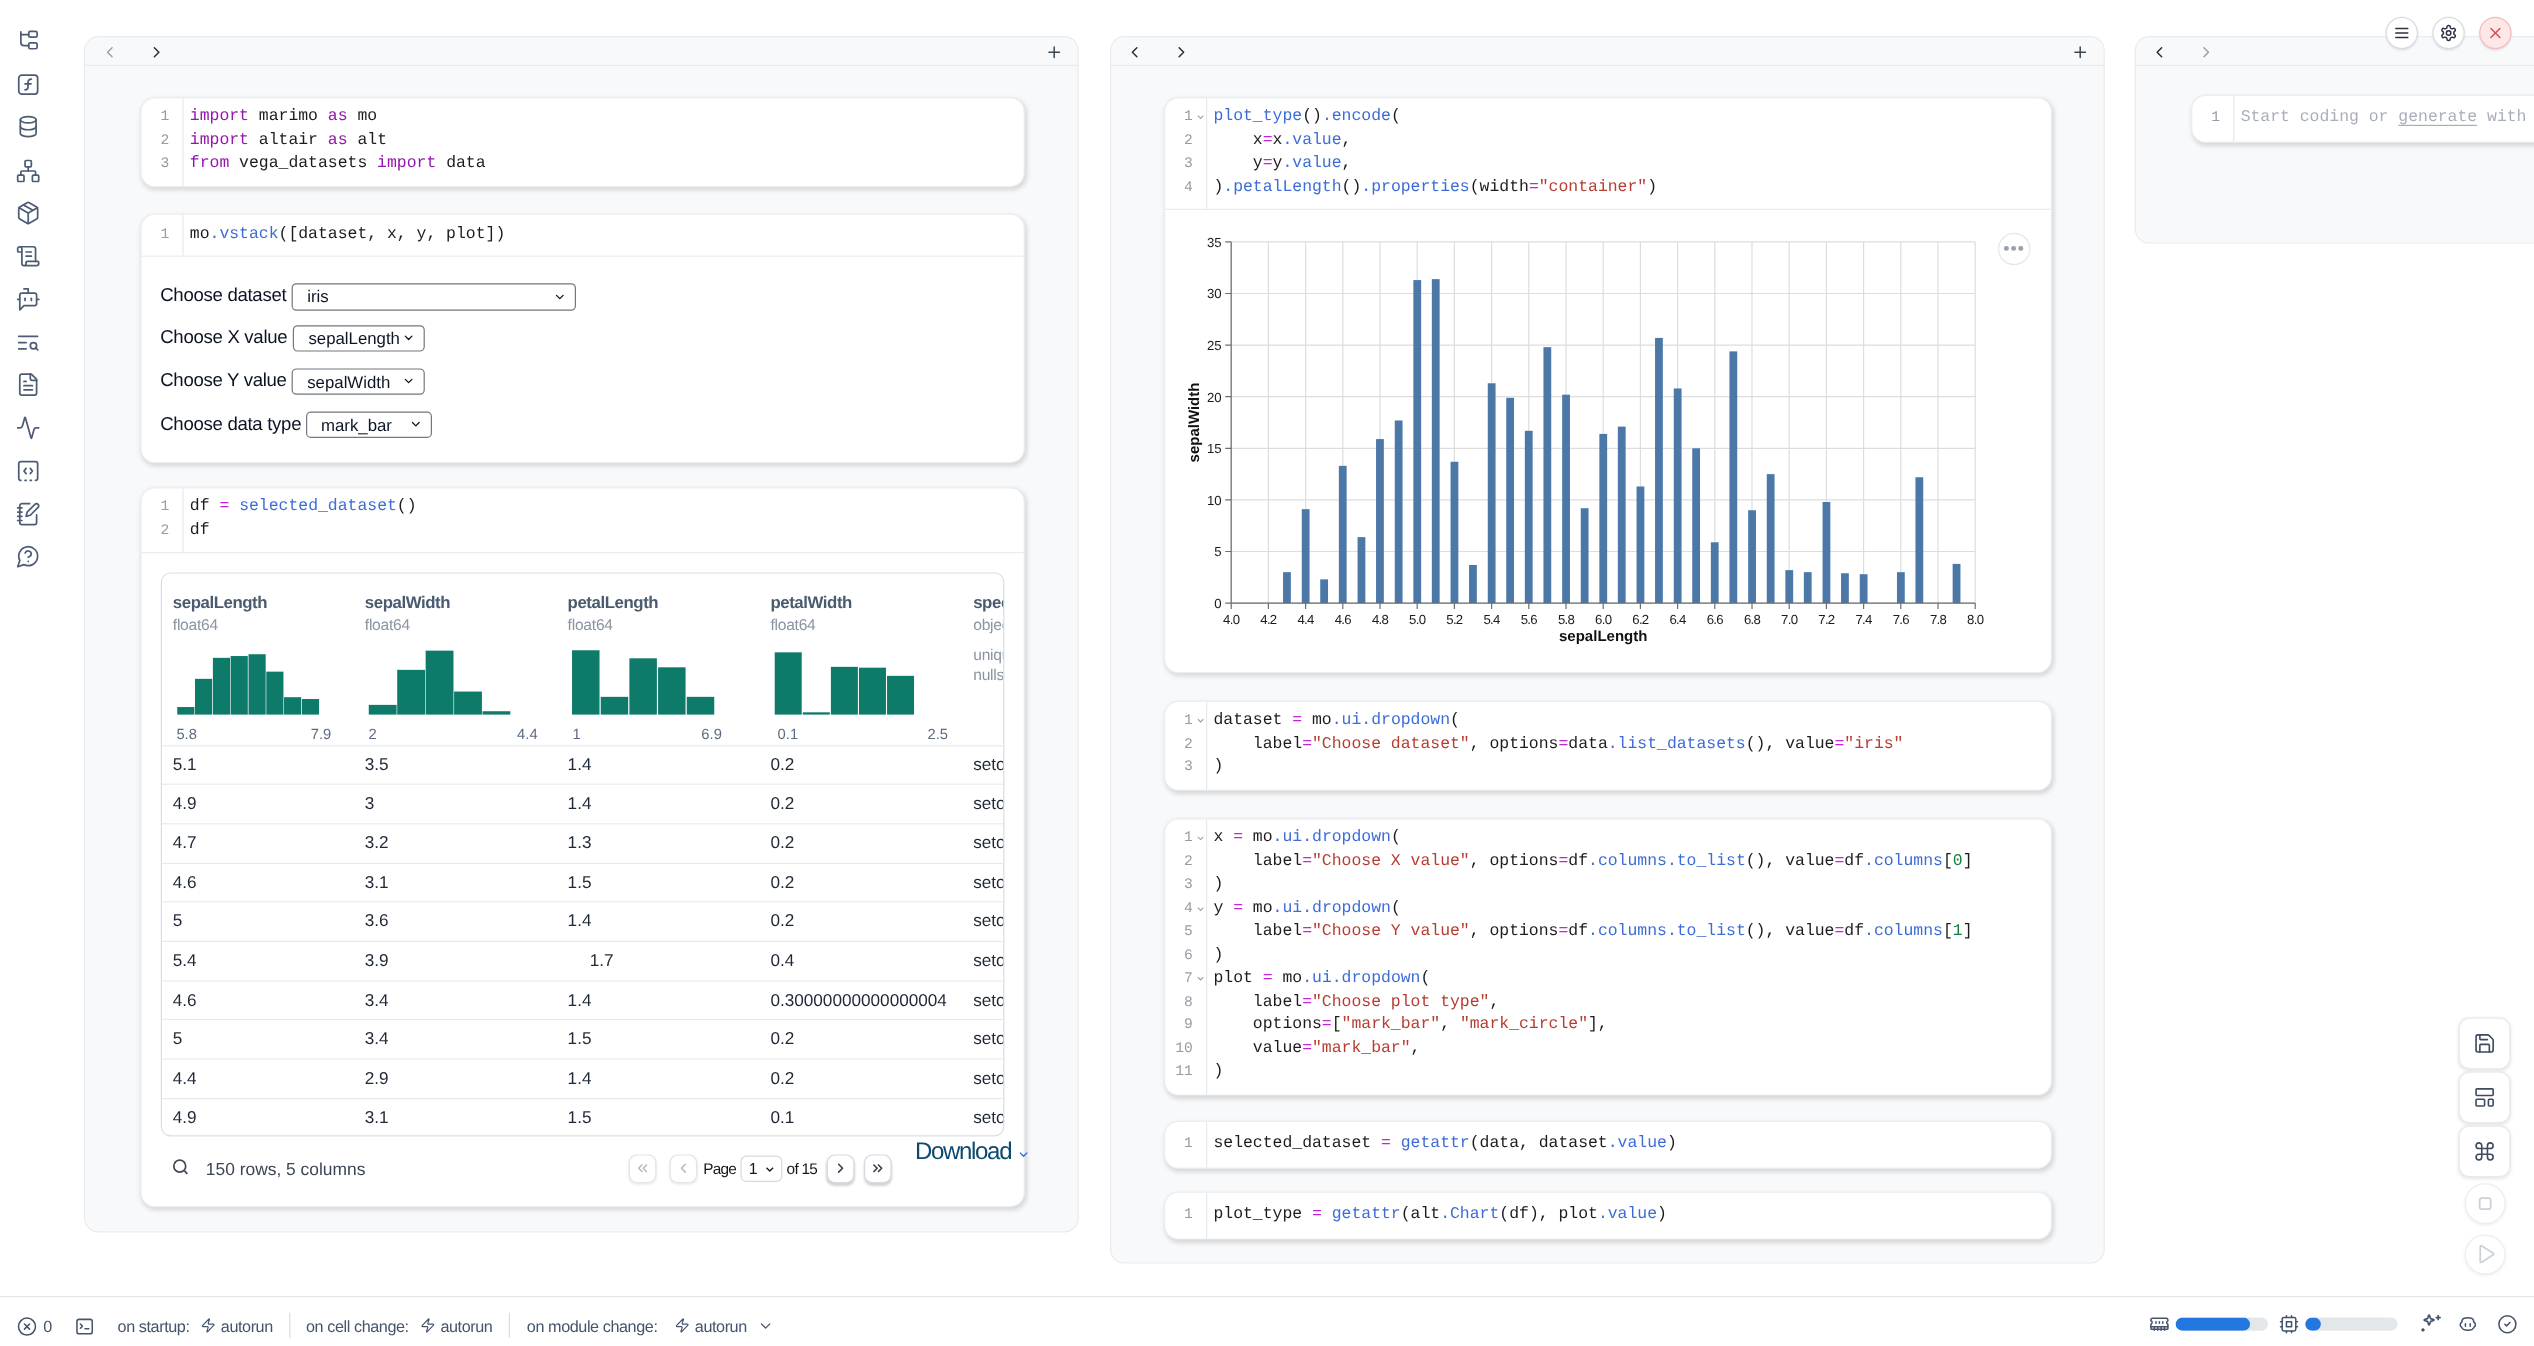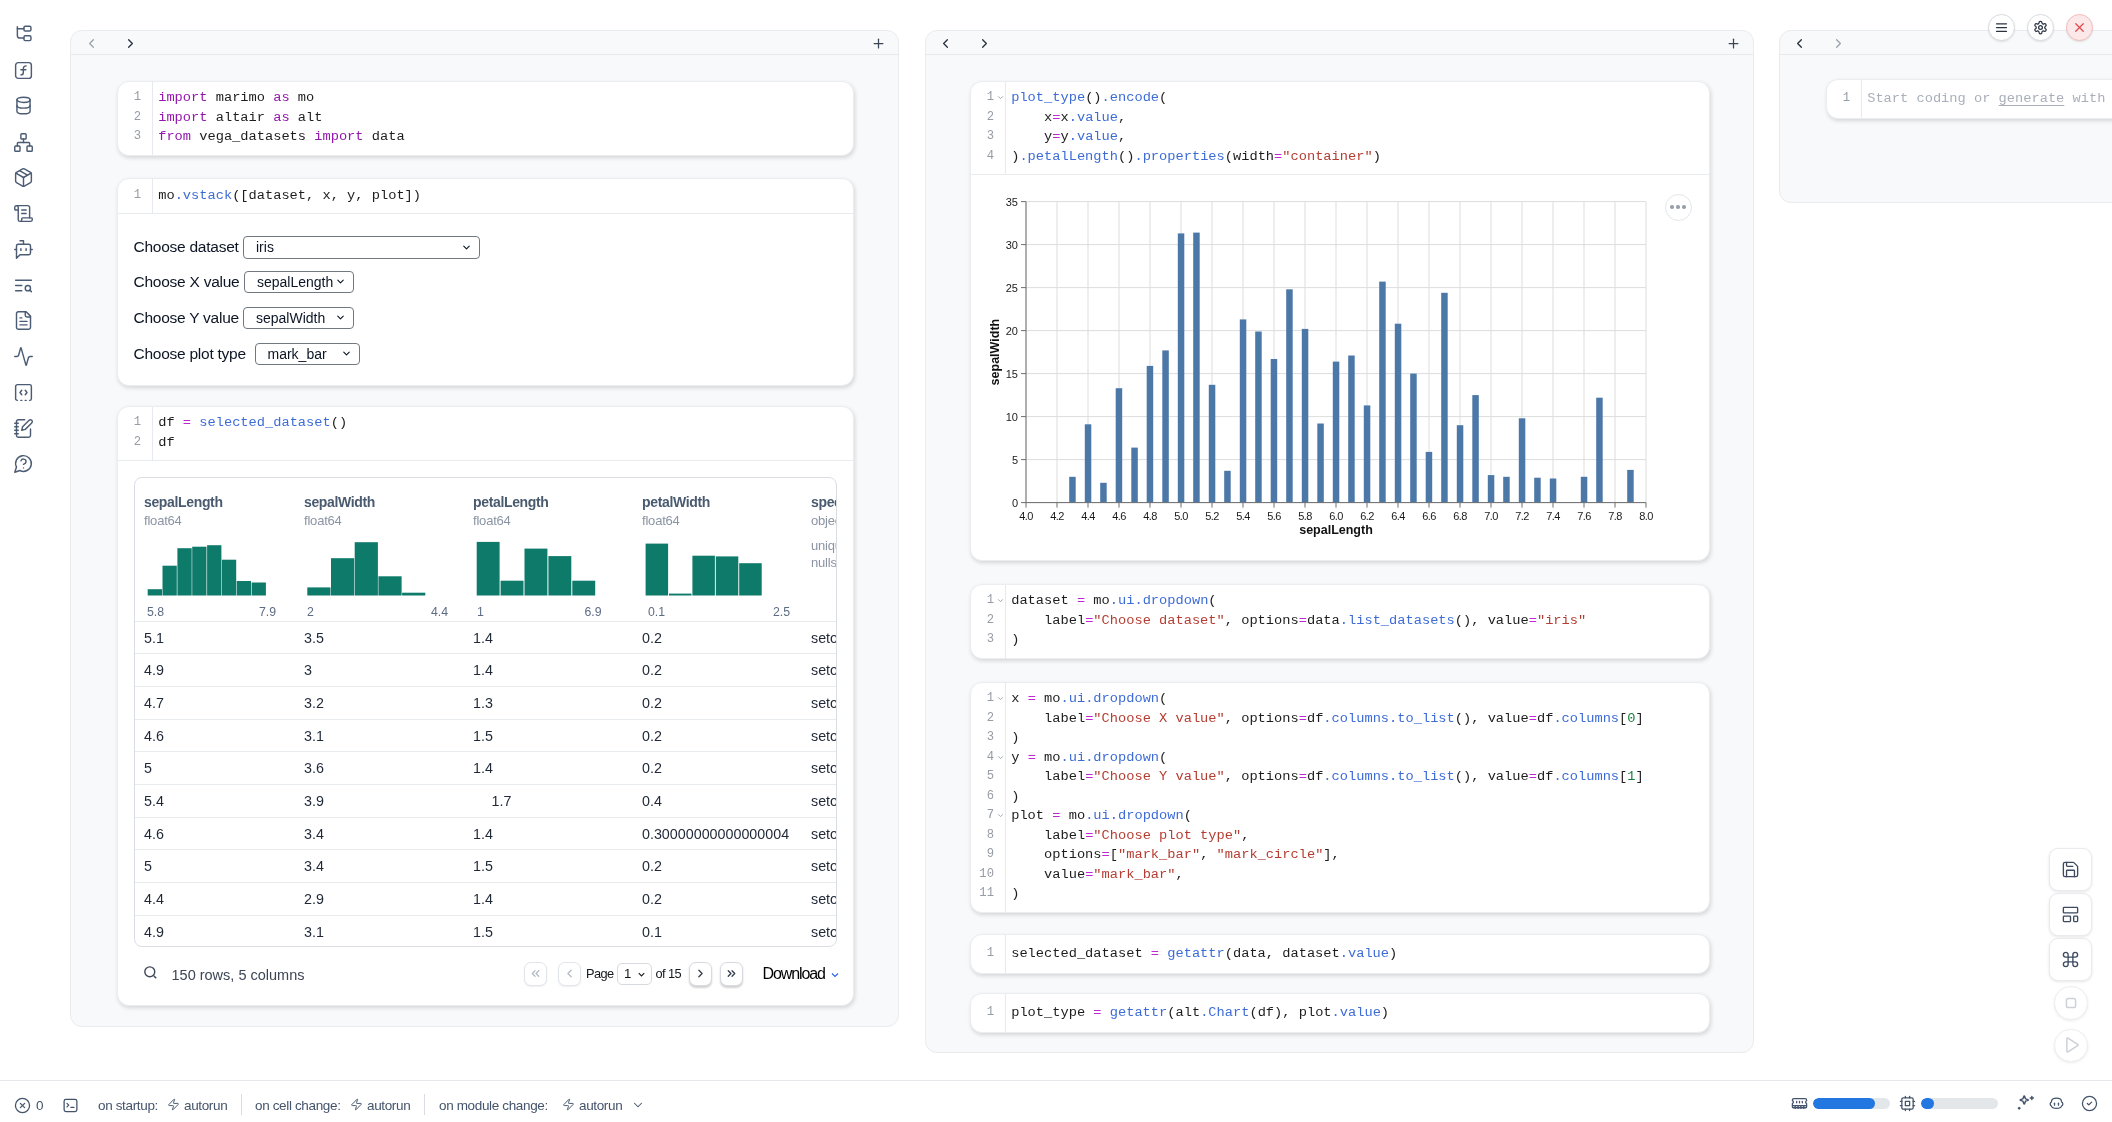--- a/index.html
+++ b/index.html
@@ -41,21 +41,21 @@
 .fcnt{position:absolute;left:53.5px;top:18px;white-space:nowrap;font-size:14.5px;color:#3c4555}
 .pbtn{position:absolute;top:12.5px;width:23px;height:24px;background:#fff;border:1px solid #d7dbe0;border-radius:7px;
  box-shadow:0 1.5px 2px rgba(0,0,0,.18);display:flex;align-items:center;justify-content:center}
 .pbtn svg{width:13px;height:13px;fill:none;stroke:#333c4a;stroke-width:2.4;stroke-linecap:round;stroke-linejoin:round}
 .pbtn.dis{box-shadow:0 1px 2px rgba(0,0,0,.07);border-color:#e2e5ea}
 .pbtn.dis svg{stroke:#b3bac3}
 .ptxt{position:absolute;top:17px;font-size:12.8px;color:#15181d;letter-spacing:-0.6px;white-space:nowrap}
 .psel{position:absolute;top:13.5px;width:35px;height:22px;border:1px solid #d6dade;border-radius:5px;background:#fff;
  font-size:13.2px;color:#15181d;padding-left:6px;line-height:20px}
 .psel svg{position:absolute;right:4px;top:5px;width:11px;height:11px;fill:none;stroke:#15181d;stroke-width:2.4}
-.pdl{position:absolute;top:16px;font-size:16px;color:#000000;white-space:nowrap;letter-spacing:-1.1px}
+.pdl{position:absolute;top:0;font-size:20px;color:#0c4a6e;white-space:nowrap;letter-spacing:-1.1px}
 .pdl svg{width:12px;height:12px;fill:none;stroke:#2563eb;stroke-width:2.2;vertical-align:-1.5px;margin-left:4px}
 
 .chart{position:absolute;left:0;top:0}
 .dots{position:absolute;left:693.5px;top:18.5px;width:27px;height:27px;border:1px solid #e3e6ea;border-radius:50%;
  background:#fff;display:flex;align-items:center;justify-content:center;gap:2.5px}
 .dots span{width:3.5px;height:3.5px;border-radius:50%;background:#9aa1ac}
 
 .sic{position:absolute;width:21px;height:21px;fill:none;stroke:#4c5c74;stroke-width:1.65;stroke-linecap:round;stroke-linejoin:round}
 
 .circ{position:absolute;width:27px;height:27px;border-radius:50%;background:#fff;border:1px solid #d8dbe0;
@@ -228,21 +228,21 @@
             <path d="m6 9 6 6 6-6"></path>
           </svg>
         </div>
         <div class="flabel" style="left:15.5px;top:71px;height:22px">Choose Y value</div>
         <div class="fsel" style="left:125px;top:71px;width:110.5px;height:22px;font-size:14px">
           <span>sepalWidth</span>
           <svg viewBox="0 0 24 24">
             <path d="m6 9 6 6 6-6"></path>
           </svg>
         </div>
-        <div class="flabel" style="left:15.5px;top:107px;height:22px">Choose plot type</div>
+        <div class="flabel" style="left:15.5px;top:107px;height:22px">Choose data type</div>
         <div class="fsel" style="left:136.5px;top:107px;width:105.5px;height:22px;font-size:14px">
           <span>mark_bar</span>
           <svg viewBox="0 0 24 24">
             <path d="m6 9 6 6 6-6"></path>
           </svg>
         </div>
       </div>
     </div>
   </div>
 <div class="cell" style="left:117px;top:405.5px;width:737px;">

